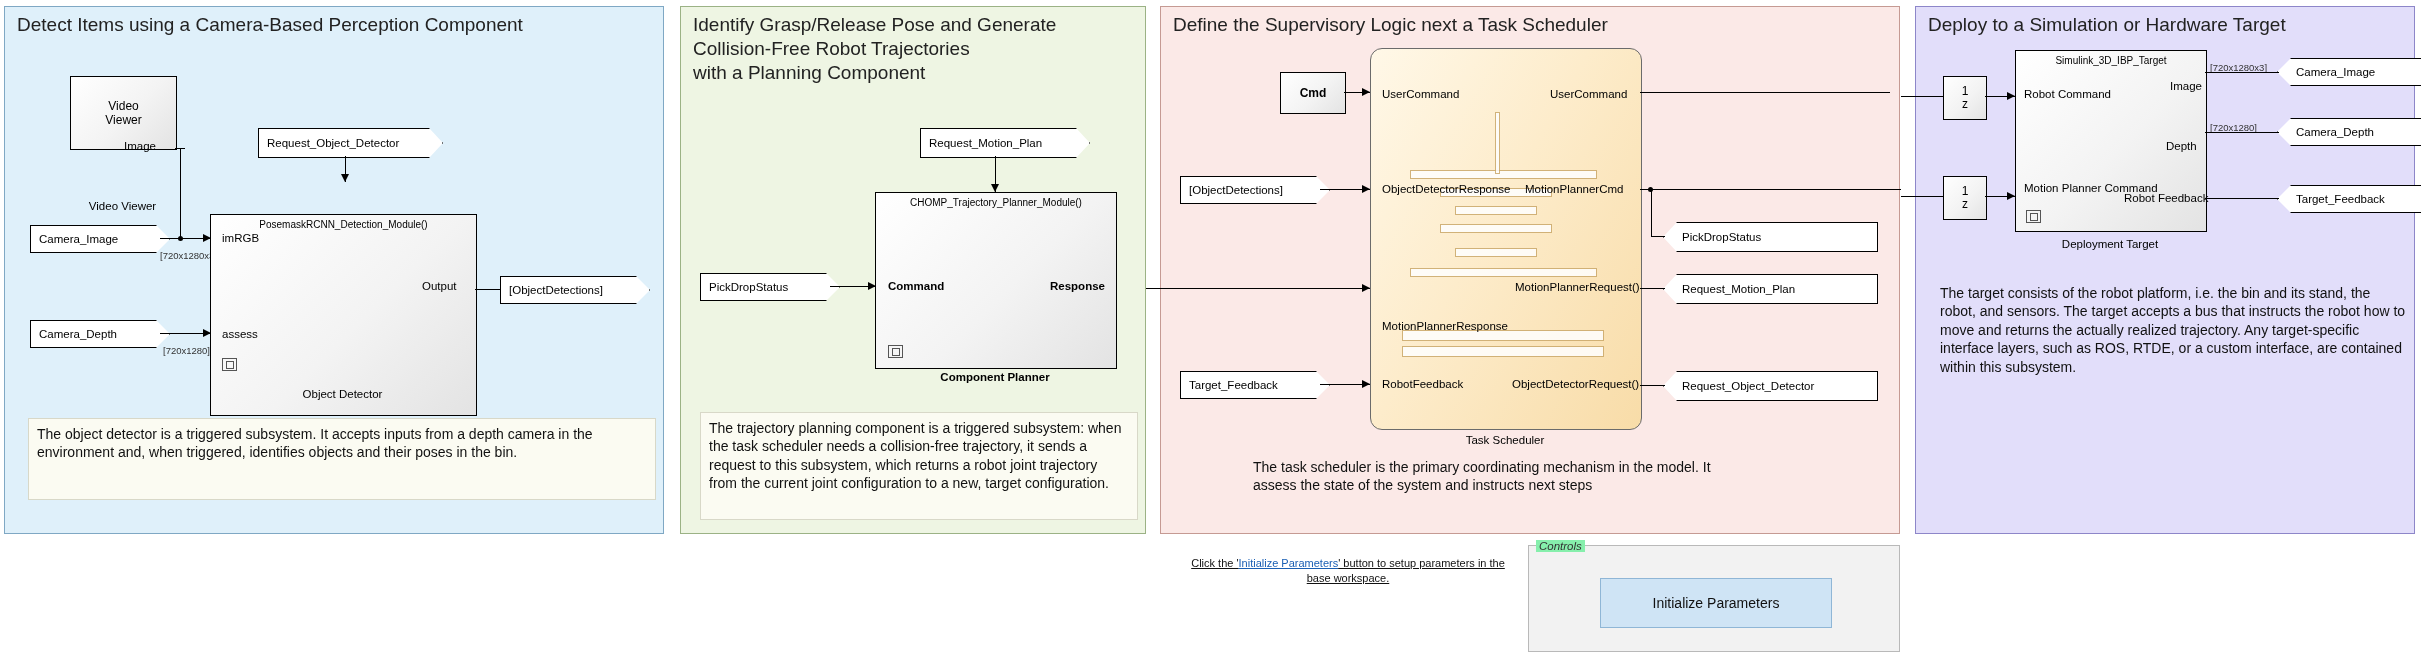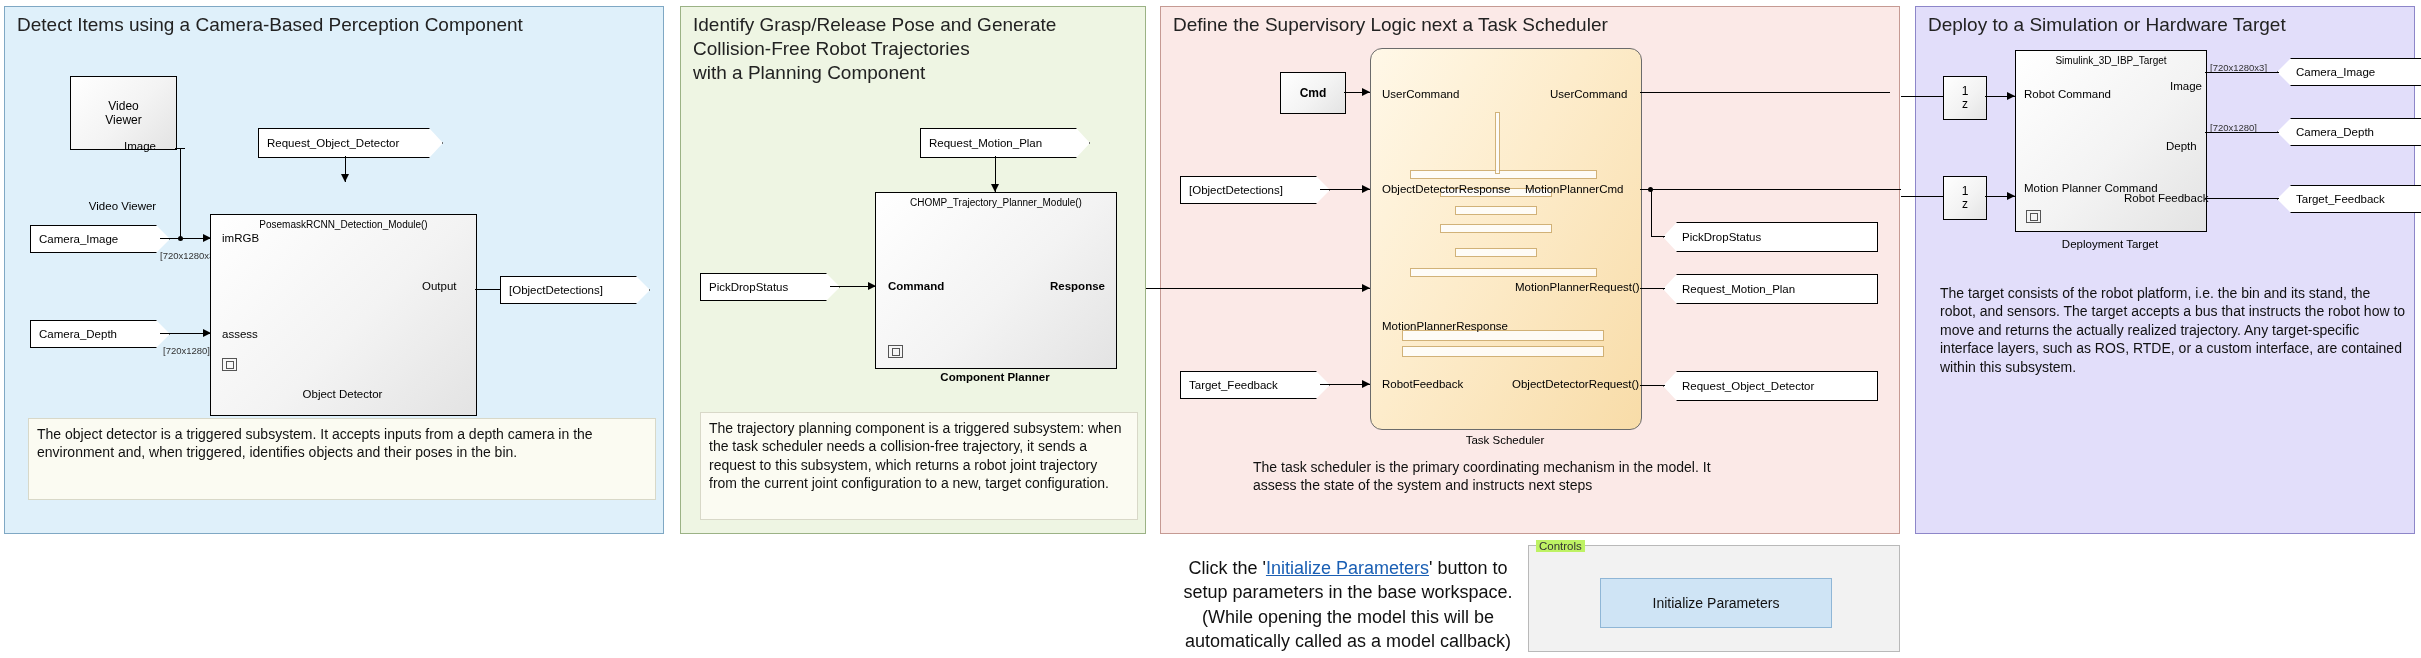--- a/index.html
+++ b/index.html
@@ -47,21 +47,21 @@
   .scheduler-body{
     position:absolute;border:1.6px solid #6b6b6b;border-radius:12px;
     background:linear-gradient(120deg,#fff8e8 0%,#fdeccb 45%,#f8dca8 100%);
   }
   .sched-int{position:absolute;background:#ffffff;border:1px solid #caa86a;opacity:.85;}
   .tri-btn{
     position:absolute;background:#cfe4f5;border:1px solid #8fb6d6;
     display:flex;align-items:center;justify-content:center;font-size:14px;color:#111;
   }
   .group-box{position:absolute;border:1px solid #b9b9b9;background:#f2f2f2;}
-  .group-label{position:absolute;font-size:11.5px;background:#bef264;padding:0 3px;color:#333;}
+  .group-label{position:absolute;font-size:11.5px;background:#86efac;padding:0 3px;color:#333;font-style:italic;}
   .subsys-icon{position:absolute;width:13px;height:11px;border:1px solid #555;}
   .subsys-icon:after{content:"";position:absolute;left:3px;top:2px;width:6px;height:6px;border:1px solid #555;}
   .link{color:#1a5fb4;text-decoration:underline;}
 </style>
 </head>
 <body>
 
 <div class="abs panel" style="left:4px;top:6px;width:660px;height:528px;background:#dff0fa;border-color:#7fa8c4;">
   <div class="panel-title">Detect Items using a Camera-Based Perception Component</div>
 </div>
@@ -258,16 +258,15 @@
 <div class="line hline" style="left:2205px;top:198px;width:74px;"></div>
 
 <div class="note plain" style="left:1932px;top:278px;width:470px;">The target consists of the robot platform, i.e. the bin and its stand, the robot, and sensors. The target accepts a bus that instructs the robot how to move and returns the actually realized trajectory. Any target-specific interface layers, such as ROS, RTDE, or a custom interface, are contained within this subsystem.</div>
 
 <div class="group-box" style="left:1528px;top:545px;width:370px;height:105px;"></div>
 <div class="group-label" style="left:1536px;top:540px;">Controls</div>
 <div class="tri-btn" style="left:1600px;top:578px;width:230px;height:48px;">
   <span>Initialize Parameters</span>
 </div>
 
-<div class="note plain" style="left:1170px;top:550px;width:340px;text-align:center;font-size:18px;line-height:1.35;">
+<div class="note plain" style="left:1170px;top:550px;width:340px;text-align:center;font-size:11px;line-height:1.35;text-decoration:underline;">
   <span>Click the '</span><span class="link">Initialize Parameters</span><span>' button to setup parameters in the base workspace.</span>
-  <div>(While opening the model this will be automatically called as a model callback)</div>
 </div>
 
 </body></html>

